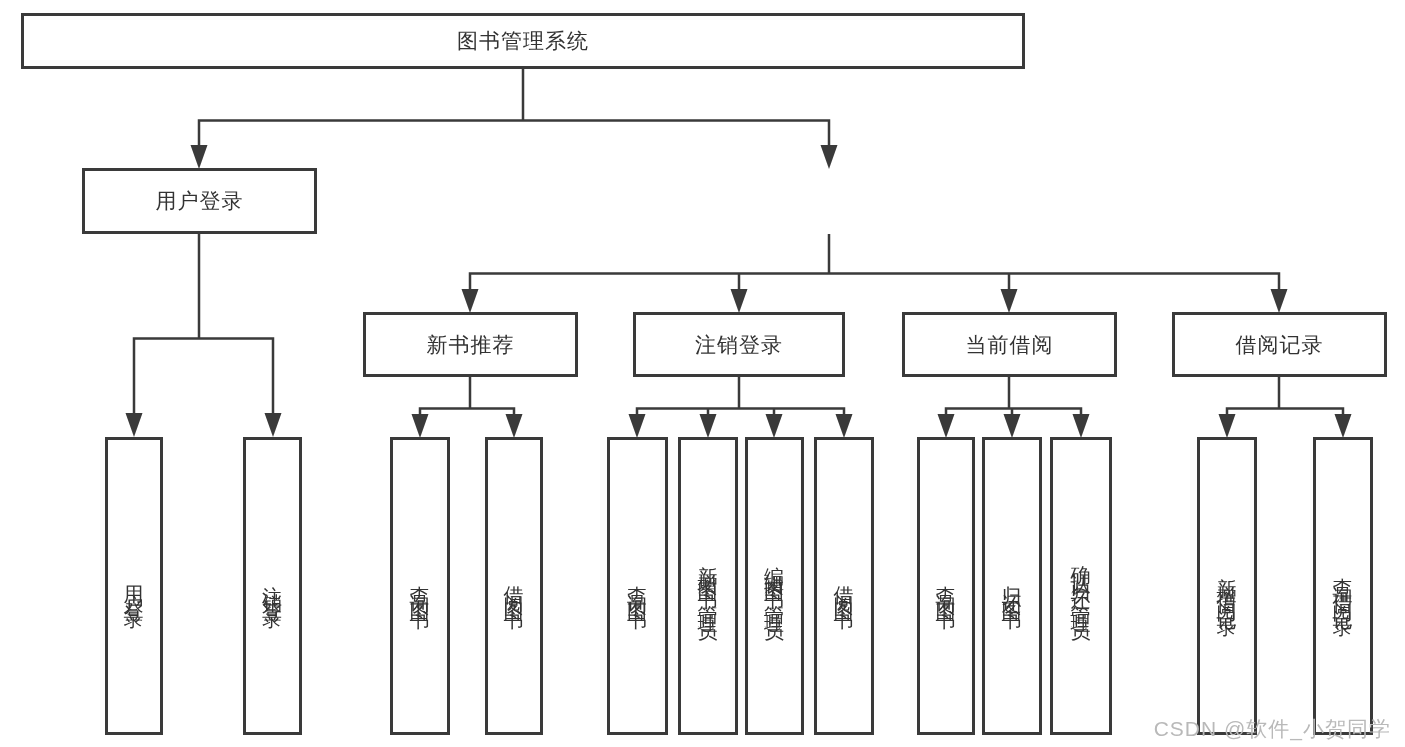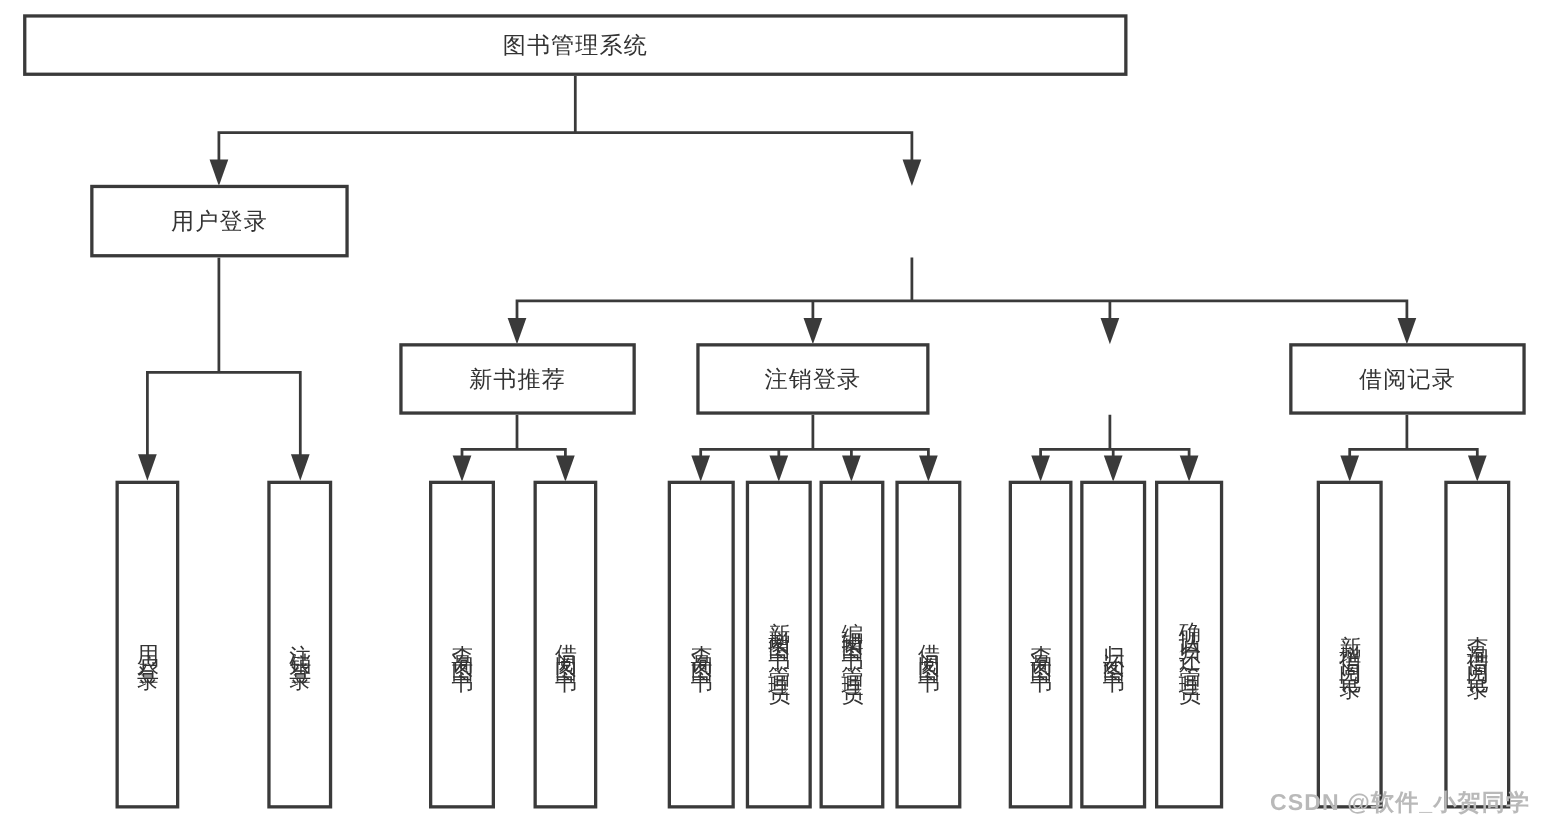--- a/index.html
+++ b/index.html
@@ -30,21 +30,20 @@
     letter-spacing:8px;
     line-height:1;
     white-space:nowrap;
   }
   .watermark{
     position:absolute;
     right:14px;bottom:4px;
     font-size:21px;
     color:var(--wm);
     letter-spacing:1px;
-    font-weight:bold;
   }
 </style>
 </head>
 <body>
 
 <div class="stage">
 
   <svg class="edges" viewBox="0 0 1405 747">
     <g>
       <path d="M523 69 V121 M199 150 V120.5 H829 V150"></path>
@@ -85,20 +84,23 @@
   <div class="node" style="left:82px;top:168px;width:235px;height:66px">
     <span>用户登录</span>
   </div>
 
   <div class="node" style="left:363px;top:312px;width:215px;height:65px">
     <span>新书推荐</span>
   </div>
   <div class="node" style="left:633px;top:312px;width:212px;height:65px">
     <span>注销登录</span>
   </div>
+  <div class="node" style="left:902px;top:312px;width:215px;height:65px">
+    <span>当前借阅</span>
+  </div>
   <div class="node" style="left:1172px;top:312px;width:215px;height:65px">
     <span>借阅记录</span>
   </div>
 
   <div class="node leaf" style="left:105px;top:437px;width:58px;height:298px">
     <span class="vtext">用户登录</span>
   </div>
   <div class="node leaf" style="left:243px;top:437px;width:59px;height:298px">
     <span class="vtext">注销登录</span>
   </div>

